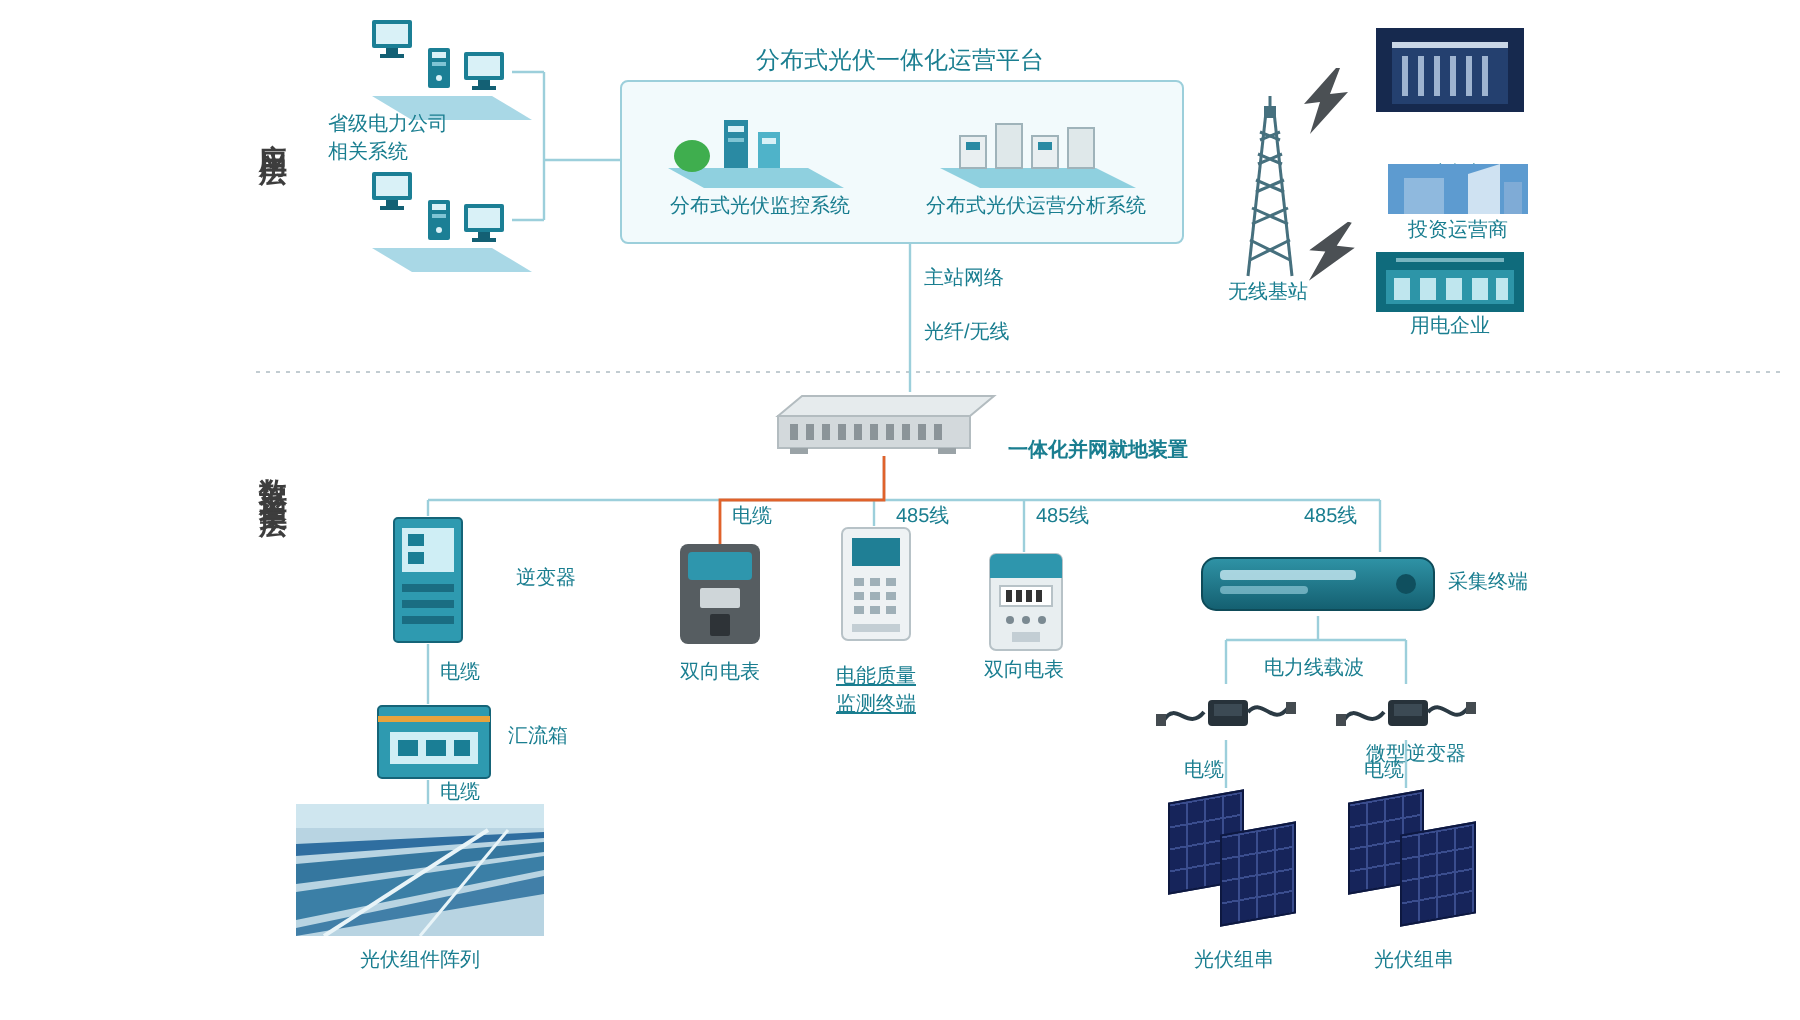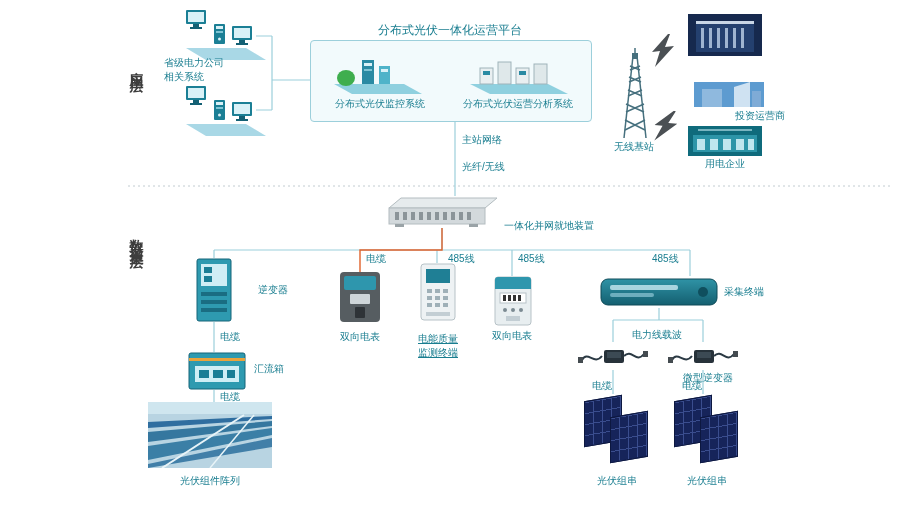--- a/index.html
+++ b/index.html
@@ -169,21 +169,21 @@
   <div class="label center" style="left:688px;top:60px;width:74px;margin-top:21px;">政府部门</div>
 
   <div class="abs" style="left:694px;top:82px;">
     <svg width="70" height="25">
       <rect width="70" height="25" fill="#5d9bd0"></rect>
       <polygon points="40,25 40,5 56,0 56,25" fill="#cfe2f2"></polygon>
       <rect x="8" y="7" width="20" height="18" fill="#8fb9de"></rect>
       <rect x="58" y="9" width="9" height="16" fill="#7fabd6"></rect>
     </svg>
   </div>
-  <div class="label center" style="left:712px;top:109px;width:96px;text-align:center;">投资运营商</div>
+  <div class="label center" style="left:681px;top:109px;width:96px;text-align:center;">投资运营商</div>
 
   <div class="abs" style="left:688px;top:126px;">
     <svg width="74" height="30">
       <rect width="74" height="30" fill="#0f6b7c"></rect>
       <rect x="5" y="9" width="64" height="17" fill="#2d95a8"></rect>
       <rect x="10" y="3" width="54" height="2" fill="#bfe6ee" opacity="0.6"></rect>
       <g fill="#bfe6ee">
         <rect x="9" y="13" width="8" height="11"></rect>
           <rect x="22" y="13" width="8" height="11"></rect>
         <rect x="35" y="13" width="8" height="11"></rect>
@@ -207,21 +207,21 @@
           <rect x="50" y="16" width="4" height="8"></rect>
         <rect x="58" y="16" width="4" height="8"></rect>
           <rect x="66" y="16" width="4" height="8"></rect>
         <rect x="74" y="16" width="4" height="8"></rect>
           <rect x="82" y="16" width="4" height="8"></rect>
       </g>
       <rect x="10" y="28" width="9" height="3" fill="#9aa3a7"></rect>
       <rect x="84" y="28" width="9" height="3" fill="#9aa3a7"></rect>
     </svg>
   </div>
-  <div class="label" style="left:504px;top:219px;">一体化并网就地装置</div>
+  <div class="label" style="left:504px;top:219px;font-weight:bold;">一体化并网就地装置</div>
 
   <div class="abs" style="left:196px;top:258px;">
     <svg width="36" height="64">
       <rect x="1" y="1" width="34" height="62" rx="2" fill="#2e9ab0" stroke="#156478"></rect>
       <rect x="5" y="6" width="26" height="22" fill="#cfeef5"></rect>
       <rect x="8" y="9" width="8" height="6" fill="#1a7e95"></rect>
       <rect x="8" y="18" width="8" height="6" fill="#1a7e95"></rect>
       <rect x="5" y="34" width="26" height="4" fill="#1a6d82"></rect>
       <rect x="5" y="42" width="26" height="4" fill="#1a6d82"></rect>
       <rect x="5" y="50" width="26" height="4" fill="#1a6d82"></rect>

